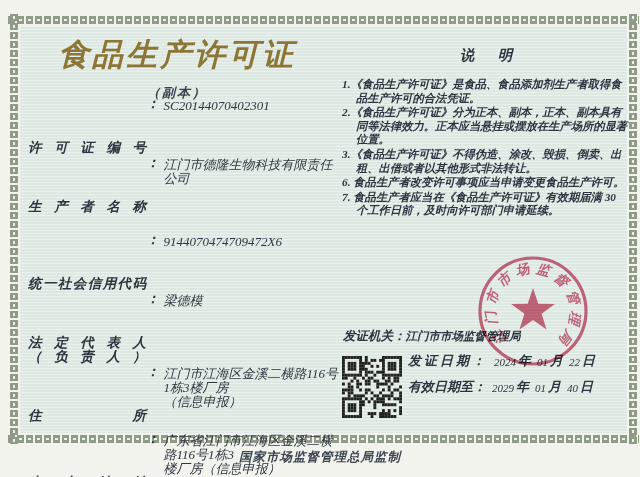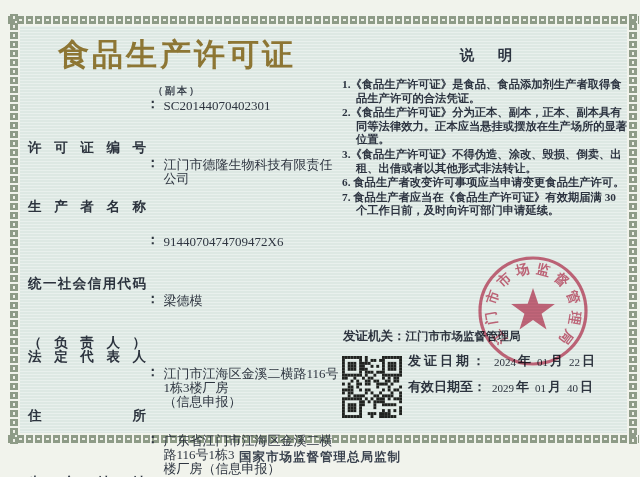--- a/index.html
+++ b/index.html
@@ -1,18 +1,18 @@
 <!DOCTYPE html>
 <html><head>
 <meta charset="utf-8">
 <style>
   html,body{margin:0;padding:0;}
   body{width:640px;height:477px;overflow:hidden;background:#f1f3ec;
        font-family:"Liberation Serif","DejaVu Serif",serif;}
-  .page{position:relative;width:640px;height:477px;background:#f1f3ec;}
+  .page{position:relative;width:640px;height:477px;background:#f1f3ec;font-style:italic;}
 
   
   .inner{position:absolute;left:20px;top:26px;width:607px;height:407px;
          background:#dde8e3;
          background-image:repeating-linear-gradient(180deg,rgba(255,255,255,.35) 0 1px,rgba(0,0,0,0) 1px 3px);}
 
   
   .strip{position:absolute;box-sizing:border-box;background-clip:content-box;}
   .strip.h{height:12px;border-top:2px solid rgba(0,0,0,0);border-bottom:2px solid rgba(0,0,0,0);
     background-image:
@@ -25,21 +25,21 @@
       repeating-linear-gradient(180deg,#8e9b87 0 7px,rgba(0,0,0,0) 7px 9px);
     background-size:8px 9px,auto;}
   .strip.top{left:8px;top:14px;width:631px;}
   .strip.bottom{left:8px;top:433px;width:631px;}
   .strip.left{left:8px;top:14px;height:431px;}
   .strip.right{left:627px;top:14px;height:431px;}
 
   .title{position:absolute;left:22px;top:34px;width:310px;text-align:center;
          font-size:31px;font-weight:bold;color:#8d7634;letter-spacing:3px;}
   .subtitle{position:absolute;left:22px;top:84px;width:310px;text-align:center;
-            font-size:10px;font-weight:bold;color:#39414c;letter-spacing:2px;}
+            font-size:13px;font-weight:bold;color:#39414c;letter-spacing:2px;}
 
   .fields{position:absolute;left:28px;top:97px;width:314px;color:#2c333e;}
   .frow{display:flex;align-items:flex-start;line-height:14.5px;}
   .flabel{display:inline-block;width:118px;font-size:13.5px;font-weight:bold;
           text-align:justify;text-align-last:justify;color:#2c333e;flex:none;margin-top:44px;}
   .flabel div{text-align:justify;text-align-last:justify;}
   .fcolon{font-size:13.5px;font-weight:bold;flex:none;}
   .fvalue{font-size:13px;padding-top:2px;padding-left:4px;line-height:14px;color:#2e3540;}
   .gap18{height:19px;}  .gap9{height:9px;}  .gap20{height:20px;}
 
@@ -99,22 +99,22 @@
       <span class="fvalue">江门市德隆生物科技有限责任公司</span>
     </div>
     <div class="gap18"></div>
     <div class="frow">
       <span class="flabel">统一社会信用代码</span>
       <span class="fcolon">：</span>
       <span class="fvalue">9144070474709472X6</span>
     </div>
     <div class="frow">
       <span class="flabel">
+        <div>法定代表人</div>
         <div>（负责人）</div>
-        <div>法定代表人</div>
       </span>
       <span class="fcolon">：</span>
       <span class="fvalue">梁德模</span>
     </div>
     <div class="frow">
       <span class="flabel">住所</span>
       <span class="fcolon">：</span>
       <span class="fvalue">
         <div>江门市江海区金溪二横路116号1栋3楼厂房</div>
         <div>（信息申报）</div>

